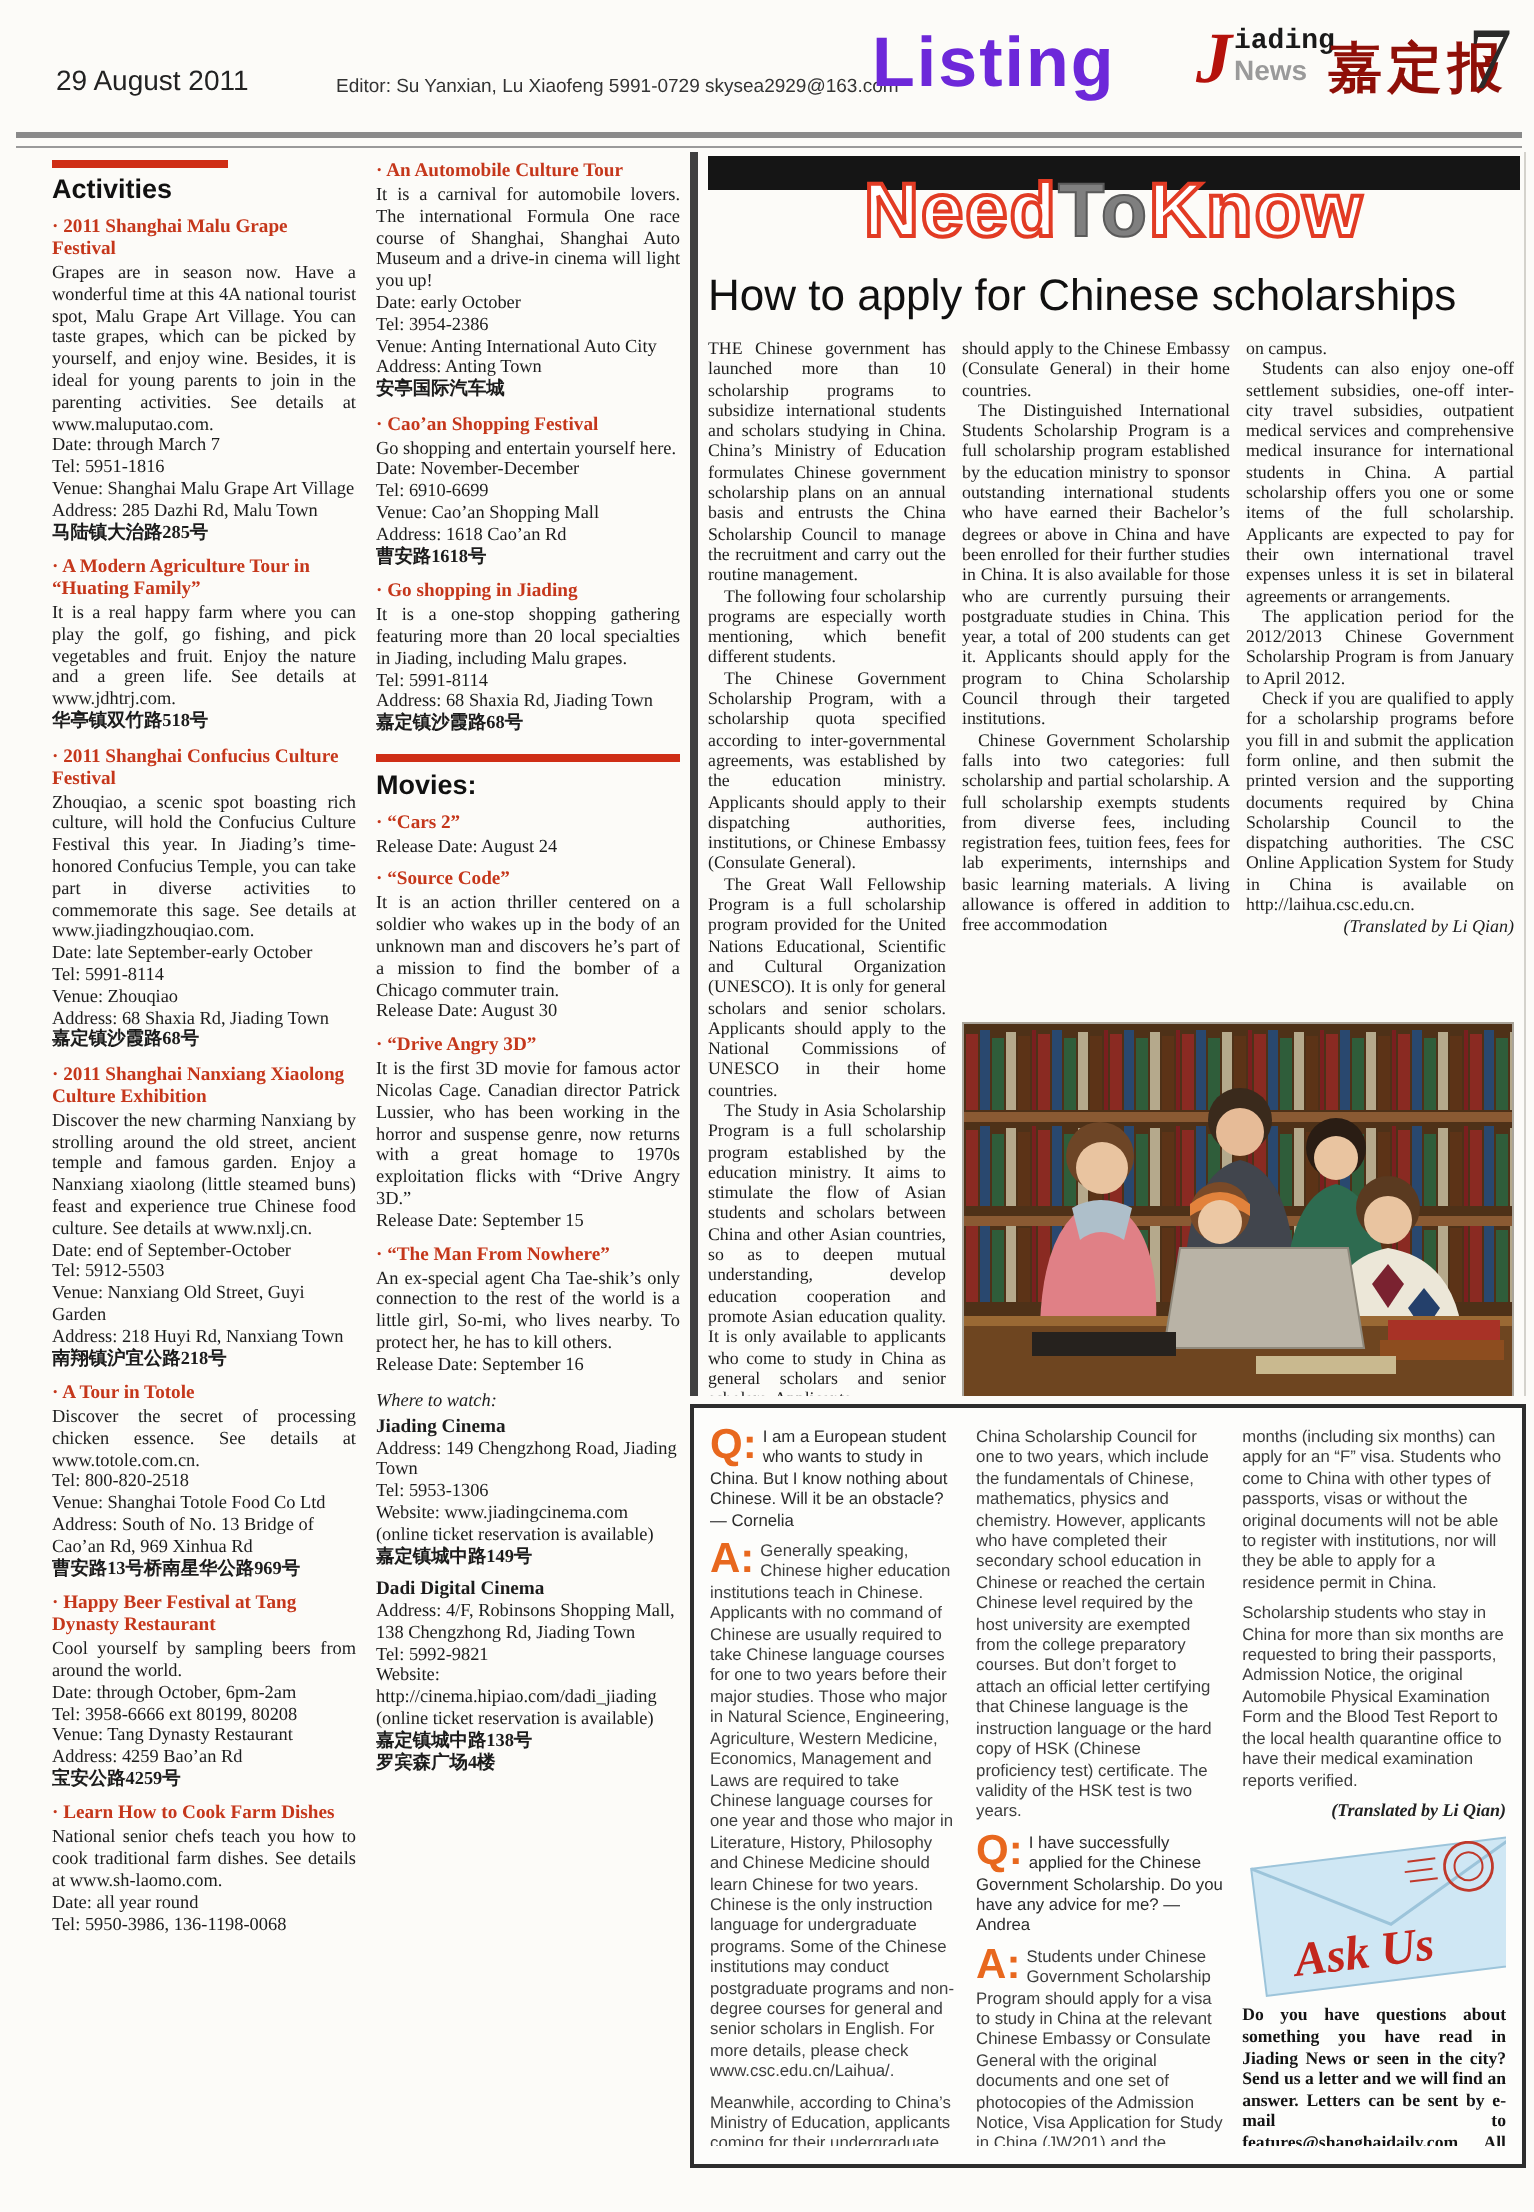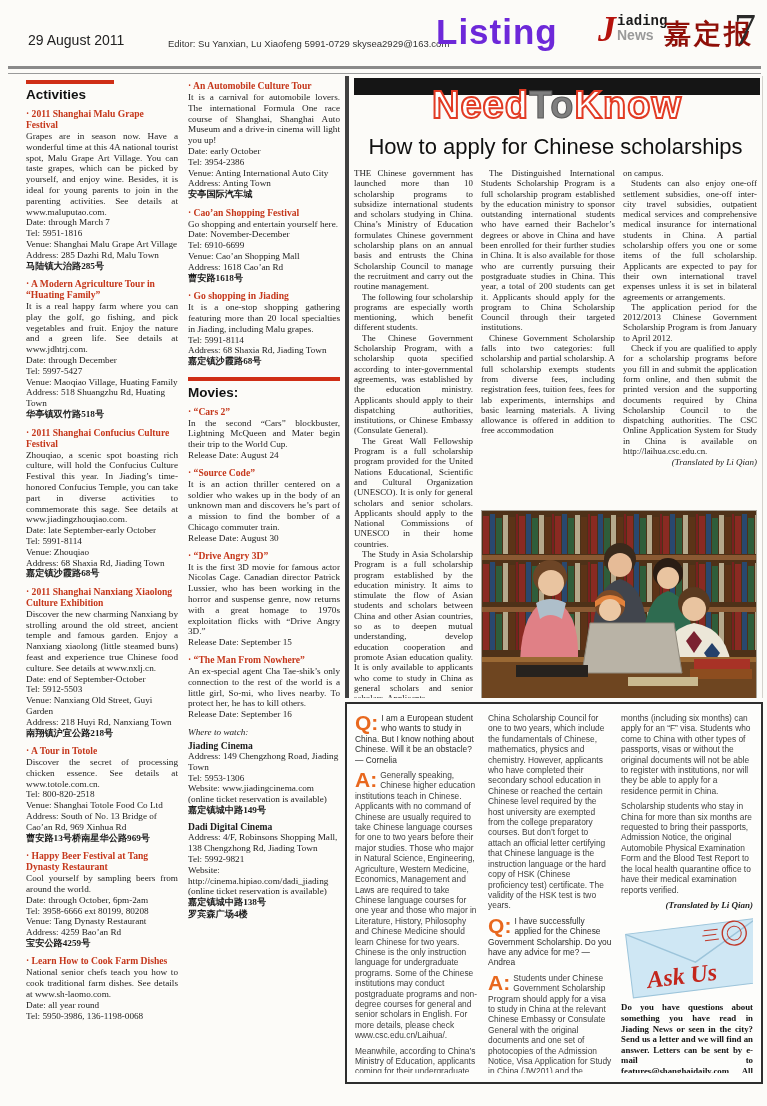--- a/index.html
+++ b/index.html
@@ -32,21 +32,21 @@
   .item-meta{white-space:pre-line;text-align:left;}
   .item-cn{font-weight:bold;font-size:9.2px;line-height:11.5px;}
   .where{font-style:italic;font-size:9.2px;margin:7px 0 3px;}
   .cinema{margin-bottom:5px;}
   .cinema-name{font-weight:bold;font-size:9.6px;line-height:11px;}
   .cinema-lines{font-size:9.2px;line-height:10.8px;white-space:pre-line;}
   
   .mainmod{position:absolute;left:345px;top:76px;width:418px;height:622px;overflow:hidden;
            border-left:4px solid #404040;border-right:1px solid #d4d2cc;padding:0 5px;box-sizing:border-box;}
   .headline{font-family:"Liberation Sans",sans-serif;font-size:22px;font-weight:normal;
-            text-align:center;margin:2px 0 8px;color:#101010;}
+            text-align:left;margin:2px 0 8px;color:#101010;}
   .article{display:flex;gap:8px;justify-content:flex-end;}
   .art-col1{width:122px;height:545px;overflow:hidden;}
   .art-right{width:276px;}
   .art-row{display:flex;gap:8px;height:336px;overflow:hidden;}
   .art-col{width:134px;}
   p.art{margin:0;font-size:8.9px;line-height:10.3px;text-align:justify;}
   p.ind{text-indent:8px;}
   .byline{font-size:9px;font-style:italic;text-align:right;margin-top:1px;}
   .photo-box{margin-top:6px;border:1px solid #a9a49a;width:274px;height:194px;}
   
@@ -92,24 +92,20 @@
       <div class="item-body">Grapes are in season now. Have a wonderful time at this 4A national tourist spot, Malu Grape Art Village. You can taste grapes, which can be picked by yourself, and enjoy wine. Besides, it is ideal for young parents to join in the parenting activities. See details at www.maluputao.com.</div>
       <div class="item-meta">Date: through March 7
 Tel: 5951-1816
 Venue: Shanghai Malu Grape Art Village
 Address: 285 Dazhi Rd, Malu Town</div>
       <div class="item-cn">马陆镇大治路285号</div>
     </div>
     <div class="item">
       <div class="item-title">· A Modern Agriculture Tour in “Huating Family”</div>
       <div class="item-body">It is a real happy farm where you can play the golf, go fishing, and pick vegetables and fruit. Enjoy the nature and a green life. See details at www.jdhtrj.com.</div>
-      <div class="item-meta">Date: through December
-Tel: 5997-5427
-Venue: Maoqiao Village, Huating Family
-Address: 518 Shuangzhu Rd, Huating Town</div>
       <div class="item-cn">华亭镇双竹路518号</div>
     </div>
     <div class="item">
       <div class="item-title">· 2011 Shanghai Confucius Culture Festival</div>
       <div class="item-body">Zhouqiao, a scenic spot boasting rich culture, will hold the Confucius Culture Festival this year. In Jiading’s time-honored Confucius Temple, you can take part in diverse activities to commemorate this sage. See details at www.jiadingzhouqiao.com.</div>
       <div class="item-meta">Date: late September-early October
 Tel: 5991-8114
 Venue: Zhouqiao
 Address: 68 Shaxia Rd, Jiading Town</div>
       <div class="item-cn">嘉定镇沙霞路68号</div>
@@ -173,21 +169,20 @@
       <div class="item-meta">Tel: 5991-8114
 Address: 68 Shaxia Rd, Jiading Town</div>
       <div class="item-cn">嘉定镇沙霞路68号</div>
     </div>
 
     <div class="bar-full"></div>
     <div class="sec-title">Movies:</div>
 
     <div class="item">
       <div class="item-title">· “Cars 2”</div>
-      <div class="film-body">In the second “Cars” blockbuster, Lightning McQueen and Mater begin their trip to the World Cup.</div>
       <div class="film-release">Release Date: August 24</div>
     </div>
     <div class="item">
       <div class="item-title">· “Source Code”</div>
       <div class="film-body">It is an action thriller centered on a soldier who wakes up in the body of an unknown man and discovers he’s part of a mission to find the bomber of a Chicago commuter train.</div>
       <div class="film-release">Release Date: August 30</div>
     </div>
     <div class="item">
       <div class="item-title">· “Drive Angry 3D”</div>
       <div class="film-body">It is the first 3D movie for famous actor Nicolas Cage. Canadian director Patrick Lussier, who has been working in the horror and suspense genre, now returns with a great homage to 1970s exploitation flicks with “Drive Angry 3D.”</div>
@@ -230,20 +225,21 @@
       <div class="art-col1">
         <p class="art">THE Chinese government has launched more than 10 scholarship programs to subsidize international students and scholars studying in China. China’s Ministry of Education formulates Chinese government scholarship plans on an annual basis and entrusts the China Scholarship Council to manage the recruitment and carry out the routine management.</p>
         <p class="art ind">The following four scholarship programs are especially worth mentioning, which benefit different students.</p>
         <p class="art ind">The Chinese Government Scholarship Program, with a scholarship quota specified according to inter-governmental agreements, was established by the education ministry. Applicants should apply to their dispatching authorities, institutions, or Chinese Embassy (Consulate General).</p>
         <p class="art ind">The Great Wall Fellowship Program is a full scholarship program provided for the United Nations Educational, Scientific and Cultural Organization (UNESCO). It is only for general scholars and senior scholars. Applicants should apply to the National Commissions of UNESCO in their home countries.</p>
         <p class="art ind">The Study in Asia Scholarship Program is a full scholarship program established by the education ministry. It aims to stimulate the flow of Asian students and scholars between China and other Asian countries, so as to deepen mutual understanding, develop education cooperation and promote Asian education quality. It is only available to applicants who come to study in China as general scholars and senior scholars. Applicants</p>
       </div>
       <div class="art-right">
         <div class="art-row">
           <div class="art-col">
+            <p class="art">should apply to the Chinese Embassy (Consulate General) in their home countries.</p>
             <p class="art ind">The Distinguished International Students Scholarship Program is a full scholarship program established by the education ministry to sponsor outstanding international students who have earned their Bachelor’s degrees or above in China and have been enrolled for their further studies in China. It is also available for those who are currently pursuing their postgraduate studies in China. This year, a total of 200 students can get it. Applicants should apply for the program to China Scholarship Council through their targeted institutions.</p>
             <p class="art ind">Chinese Government Scholarship falls into two categories: full scholarship and partial scholarship. A full scholarship exempts students from diverse fees, including registration fees, tuition fees, fees for lab experiments, internships and basic learning materials. A living allowance is offered in addition to free accommodation</p>
           </div>
           <div class="art-col">
             <p class="art">on campus.</p>
             <p class="art ind">Students can also enjoy one-off settlement subsidies, one-off inter-city travel subsidies, outpatient medical services and comprehensive medical insurance for international students in China. A partial scholarship offers you one or some items of the full scholarship. Applicants are expected to pay for their own international travel expenses unless it is set in bilateral agreements or arrangements.</p>
             <p class="art ind">The application period for the 2012/2013 Chinese Government Scholarship Program is from January to April 2012.</p>
             <p class="art ind">Check if you are qualified to apply for a scholarship programs before you fill in and submit the application form online, and then submit the printed version and the supporting documents required by China Scholarship Council to the dispatching authorities. The CSC Online Application System for Study in China is available on http://laihua.csc.edu.cn.</p>
             <div class="byline">(Translated by Li Qian)</div>
           </div>

